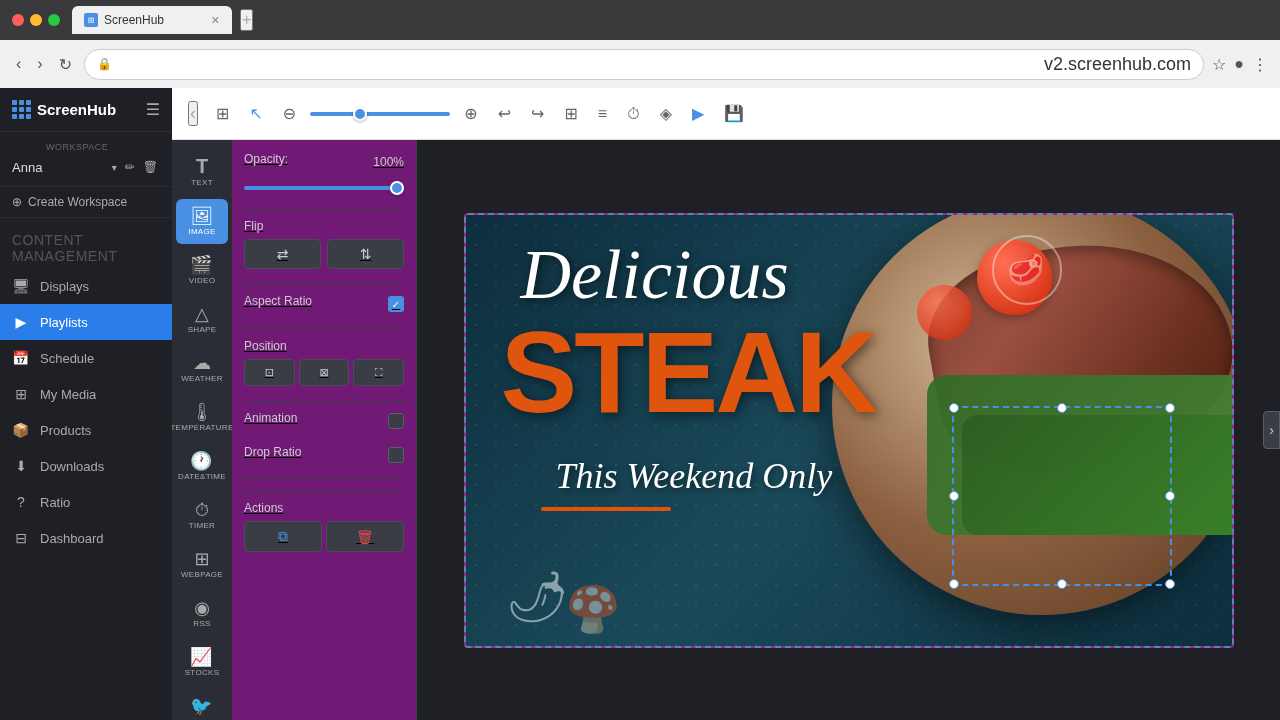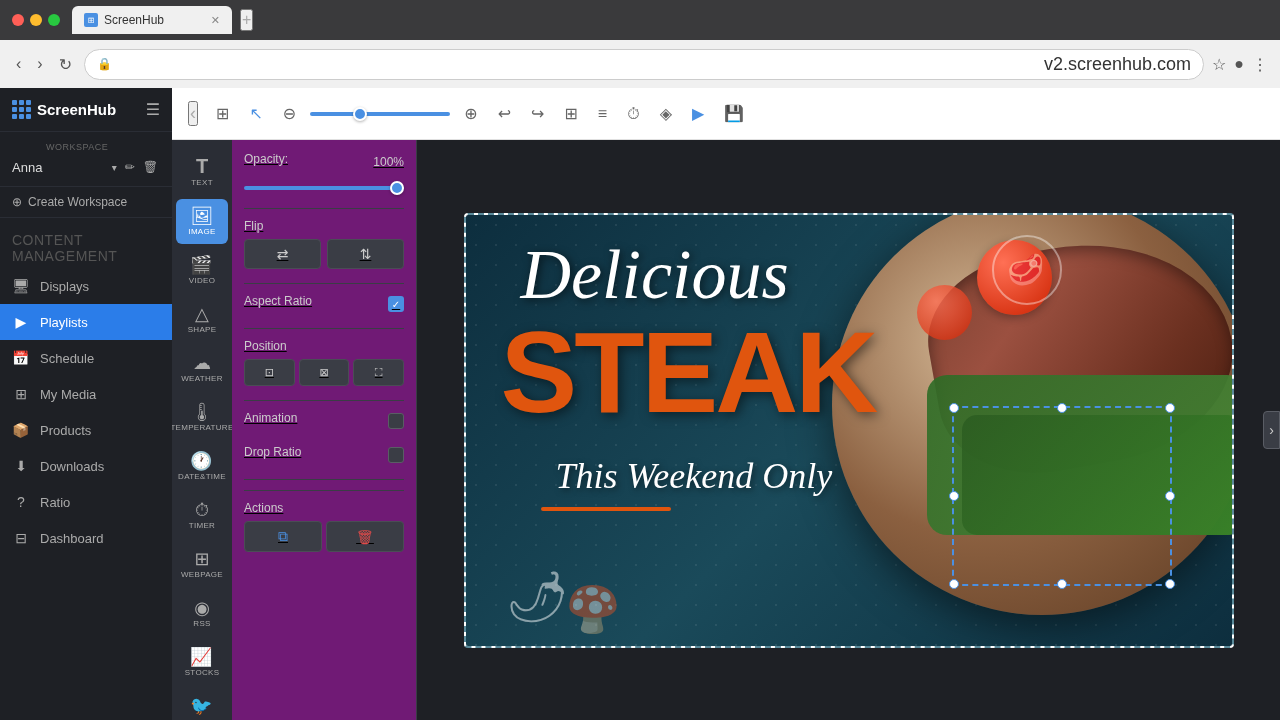--- a/index.html
+++ b/index.html
@@ -107,21 +107,21 @@
     .depth-btn { flex: 1; background: #3a3d45; border: 1px solid #4a4d55; border-radius: 4px; color: #ccc; padding: 6px; cursor: pointer; display: flex; align-items: center; justify-content: center; font-size: 14px; }
 
     .actions-buttons { display: flex; gap: 4px; }
     .action-btn { flex: 1; background: #3a3d45; border: 1px solid #4a4d55; border-radius: 4px; color: #ccc; padding: 6px; cursor: pointer; display: flex; align-items: center; justify-content: center; font-size: 14px; }
     .action-btn.copy { color: #4a90e2; }
     .action-btn.delete { color: #e24a4a; }
 
     
     .canvas-area { flex: 1; background: #1e2025; display: flex; align-items: center; justify-content: center; position: relative; overflow: hidden; }
     .canvas-image { position: relative; }
-    .steak-canvas { width: 770px; height: 435px; background: #ffffff; border-radius: 4px; position: relative; overflow: hidden; border: 2px dashed #5a8a9a; }
+    .steak-canvas { width: 770px; height: 435px; background: #a21caf; border-radius: 4px; position: relative; overflow: hidden; border: 2px dashed #5a8a9a; }
 
     
     .canvas-bg { width: 100%; height: 100%; background: linear-gradient(135deg, #0d2e3e 0%, #1a4a5a 50%, #0d2e3e 100%); position: relative; }
 
     
     .selection-box { position: absolute; bottom: 60px; right: 60px; width: 220px; height: 180px; border: 2px dashed #4a90e2; pointer-events: none; }
     .handle { width: 10px; height: 10px; background: white; border: 1px solid #4a90e2; border-radius: 50%; position: absolute; }
     .handle.tl { top: -5px; left: -5px; }
     .handle.tr { top: -5px; right: -5px; }
     .handle.bl { bottom: -5px; left: -5px; }

